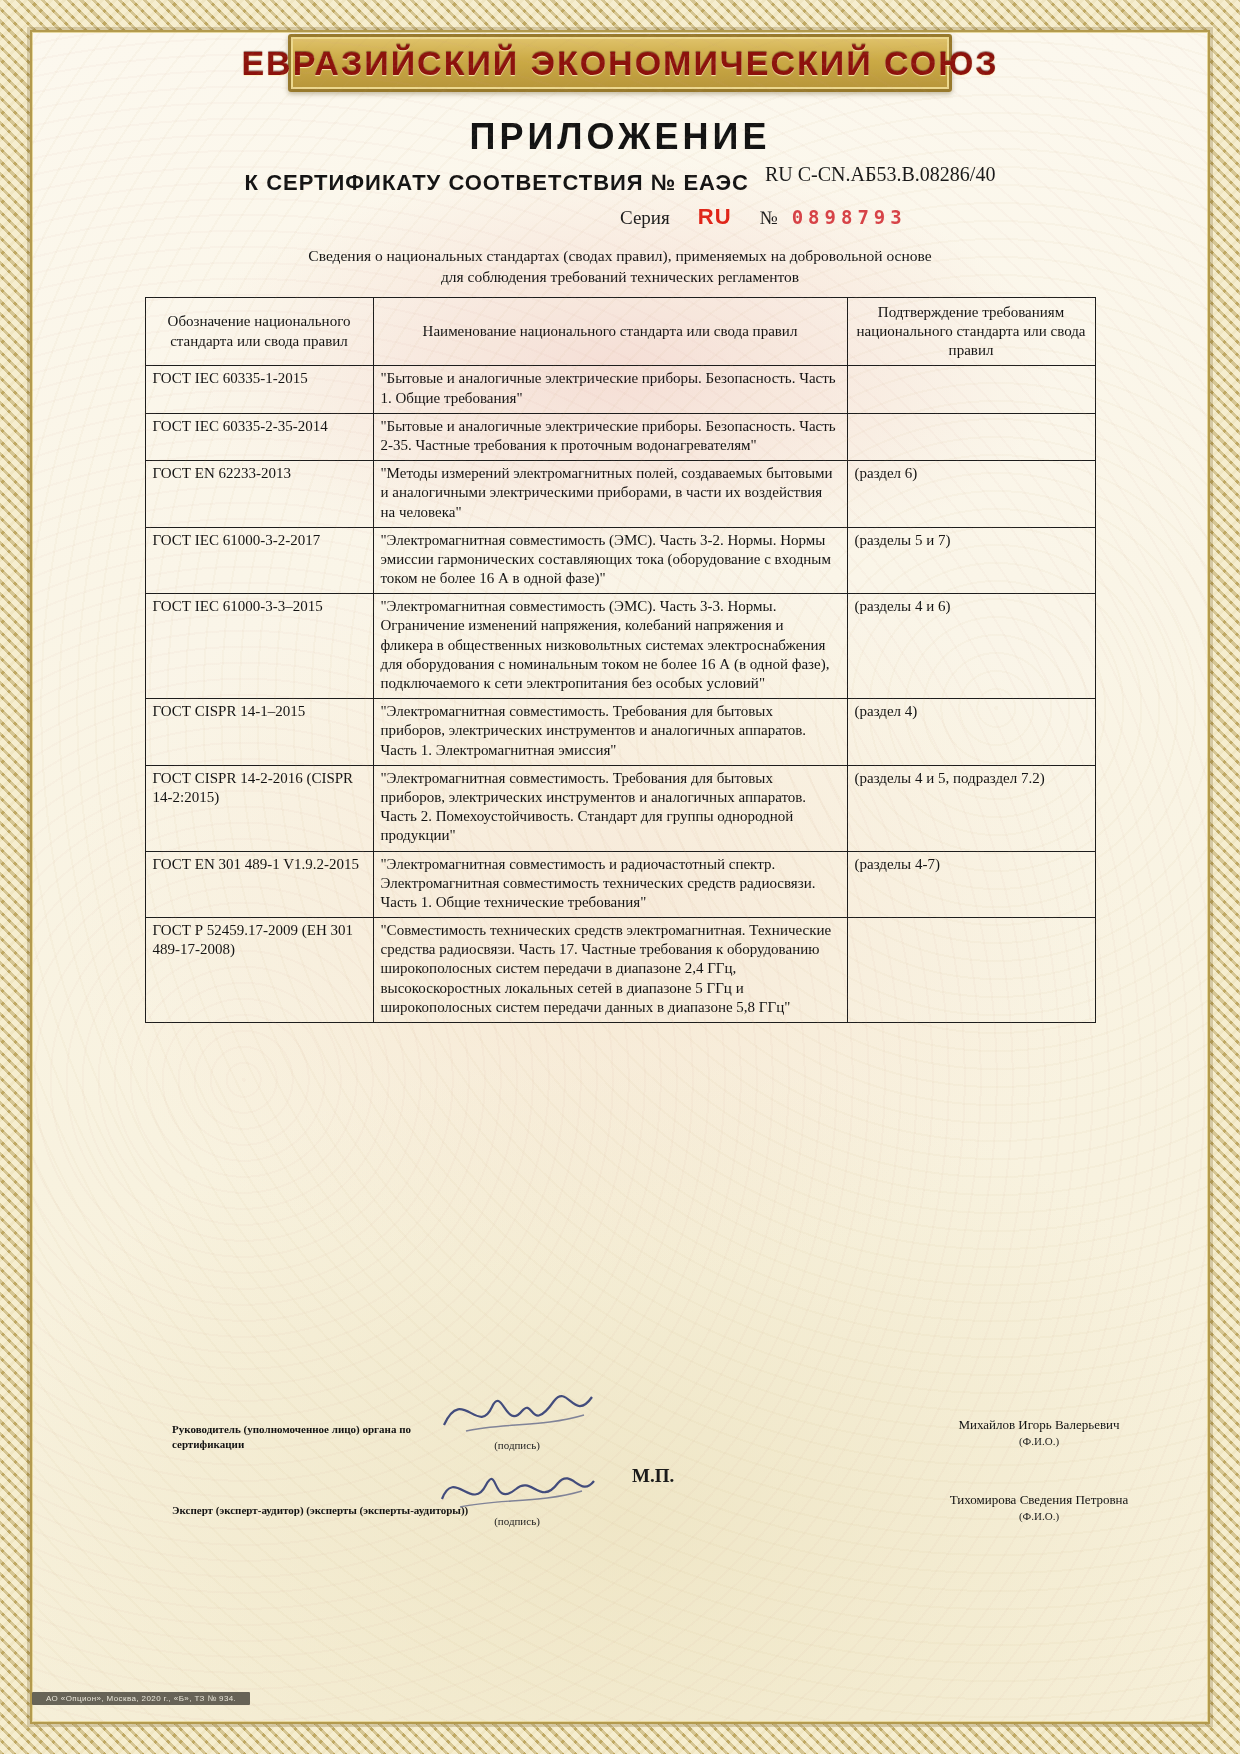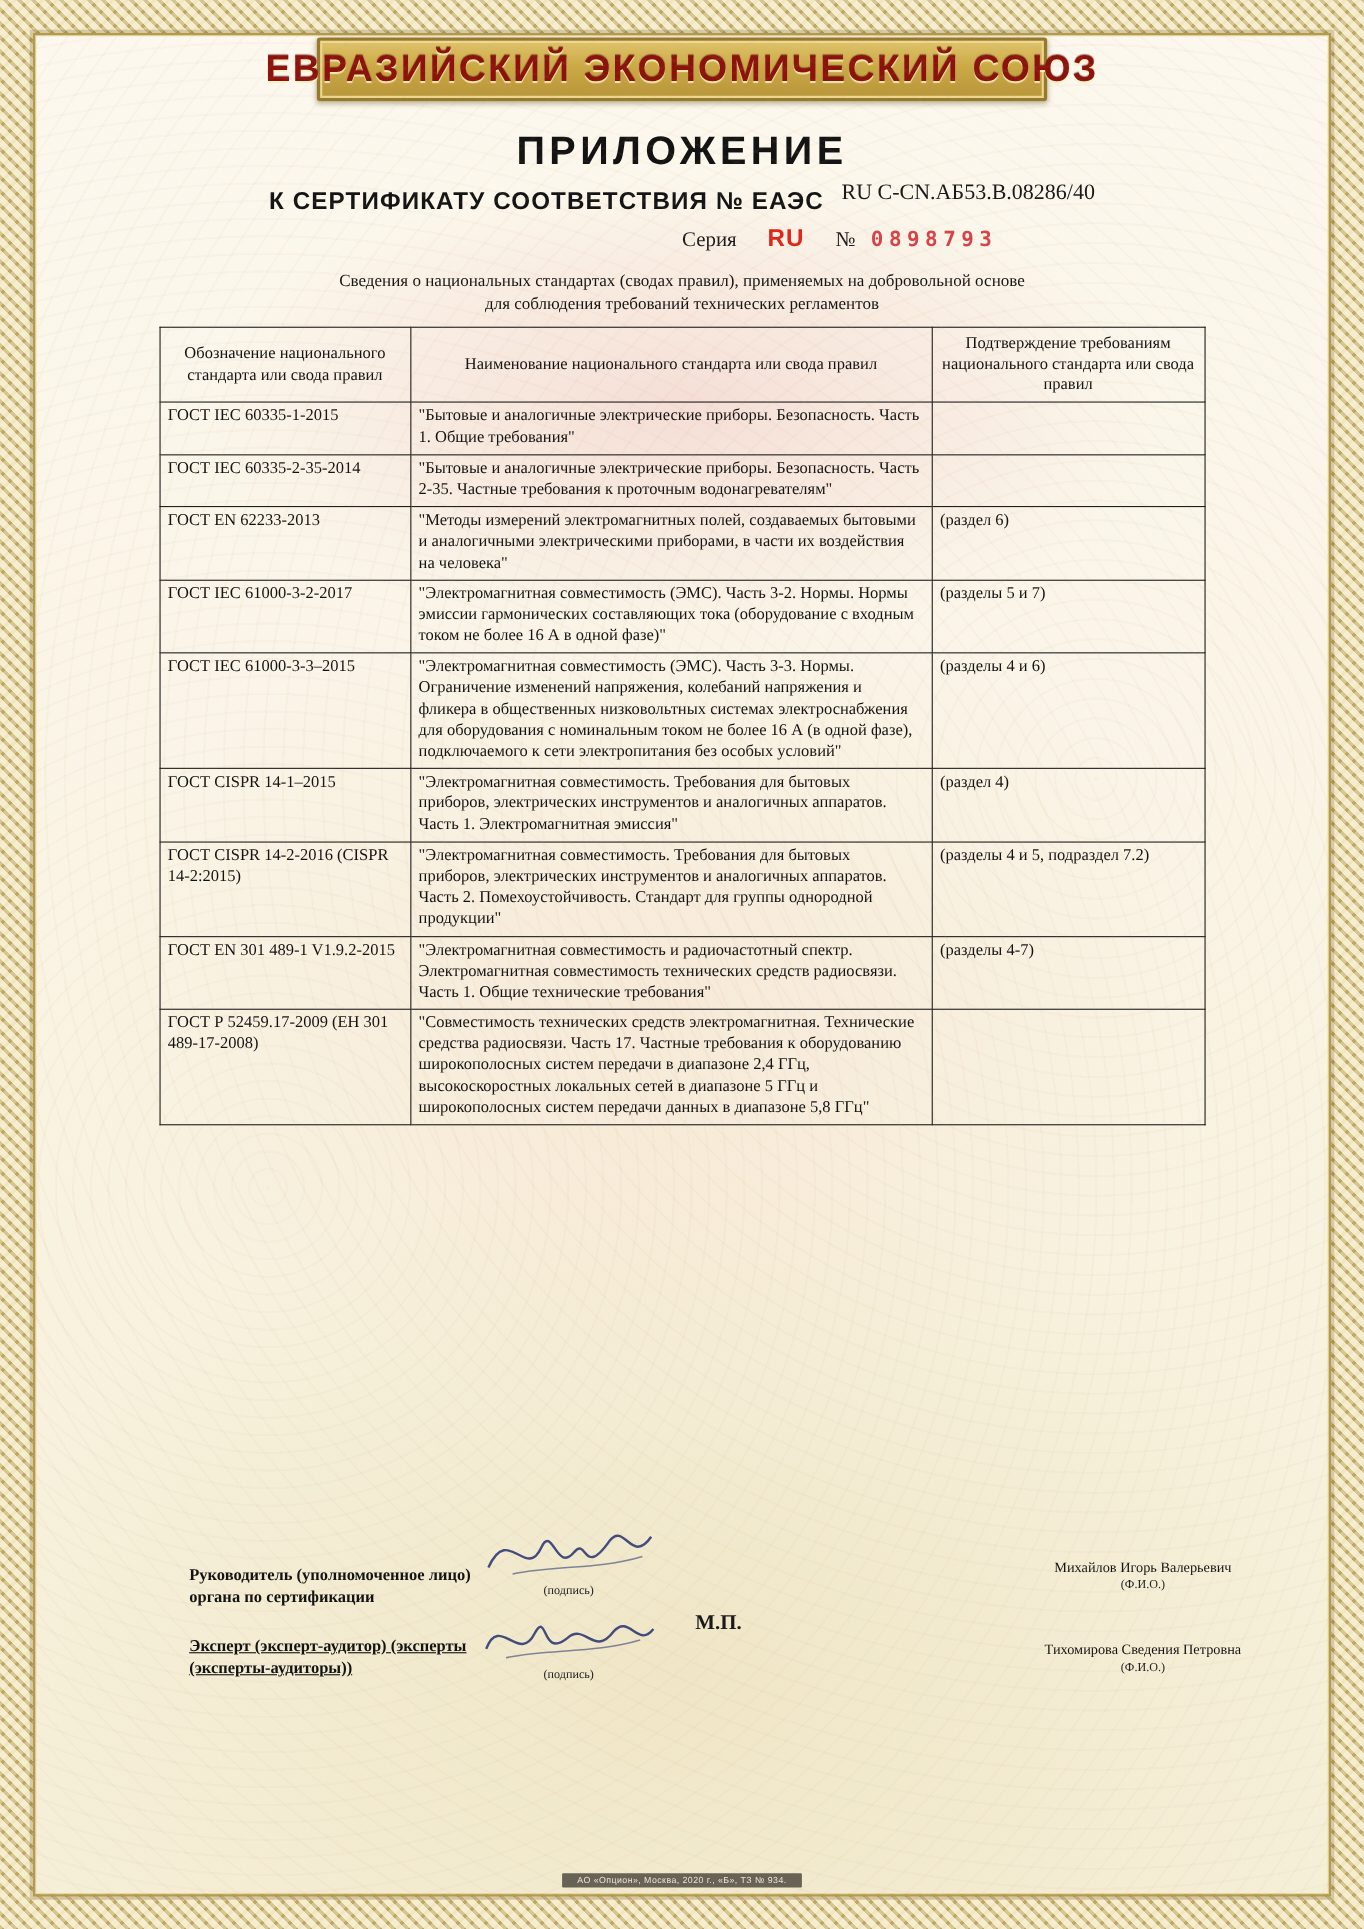--- a/index.html
+++ b/index.html
@@ -78,40 +78,40 @@
   table.standards th, table.standards td {
     border:1px solid #1d1d1d; font-size:15px; line-height:1.28; color:#121212;
     padding:3px 7px 5px 7px; vertical-align:top; text-align:left;
     font-family:"Liberation Serif", serif; word-wrap:break-word;
   }
   table.standards th { text-align:center; vertical-align:middle; font-weight:normal; padding:5px 6px; }
   td.code-cell { padding-right:4px; }
 
   .signatures { position:absolute; left:0; top:1355px; width:100%; height:250px; }
   .role-label {
-    position:absolute; width:305px; font-weight:bold; font-size:15px; line-height:1.35; color:#131313;
+    position:absolute; width:305px; font-weight:bold; font-size:11px; line-height:1.35; color:#131313;
   }
   .role-1 { left:140px; top:35px; }
-  .role-2 { left:140px; top:100px;text-decoration:underline; }
+  .role-2 { left:140px; top:116px; }
   .sig-block { position:absolute; width:170px; text-align:center; }
   .sig-1 { left:400px; top:-8px; }
   .sig-2 { left:400px; top:72px; }
   .caption { font-size:11px; color:#222; margin-top:-6px; }
   .name-block { position:absolute; width:330px; text-align:center; left:842px; }
   .name-1 { top:30px; }
   .name-2 { top:105px; }
   .person-name { font-size:13px; color:#131313; white-space:nowrap; }
   .stamp-wrap { position:absolute; left:523px; top:-62px; width:230px; height:230px; pointer-events:none; }
   .mp-label {
     position:absolute; left:600px; top:78px; width:80px; text-align:left;
     font-weight:bold; font-size:19px; color:#1a1a1a;
   }
 
   .imprint-bar {
-    position:absolute; bottom:5px; left:0; width:100%; text-align:center;
+    position:absolute; bottom:17px; left:0; width:100%; 
   }
   .imprint {
     display:inline-block; background:#58554a; color:#e9e6da;
     font-family:"Liberation Sans", sans-serif; font-size:8px; letter-spacing:.4px;
     padding:2px 14px; border-radius:1px; opacity:.9;
   }
 </style>
 </head>
 <body>
 

